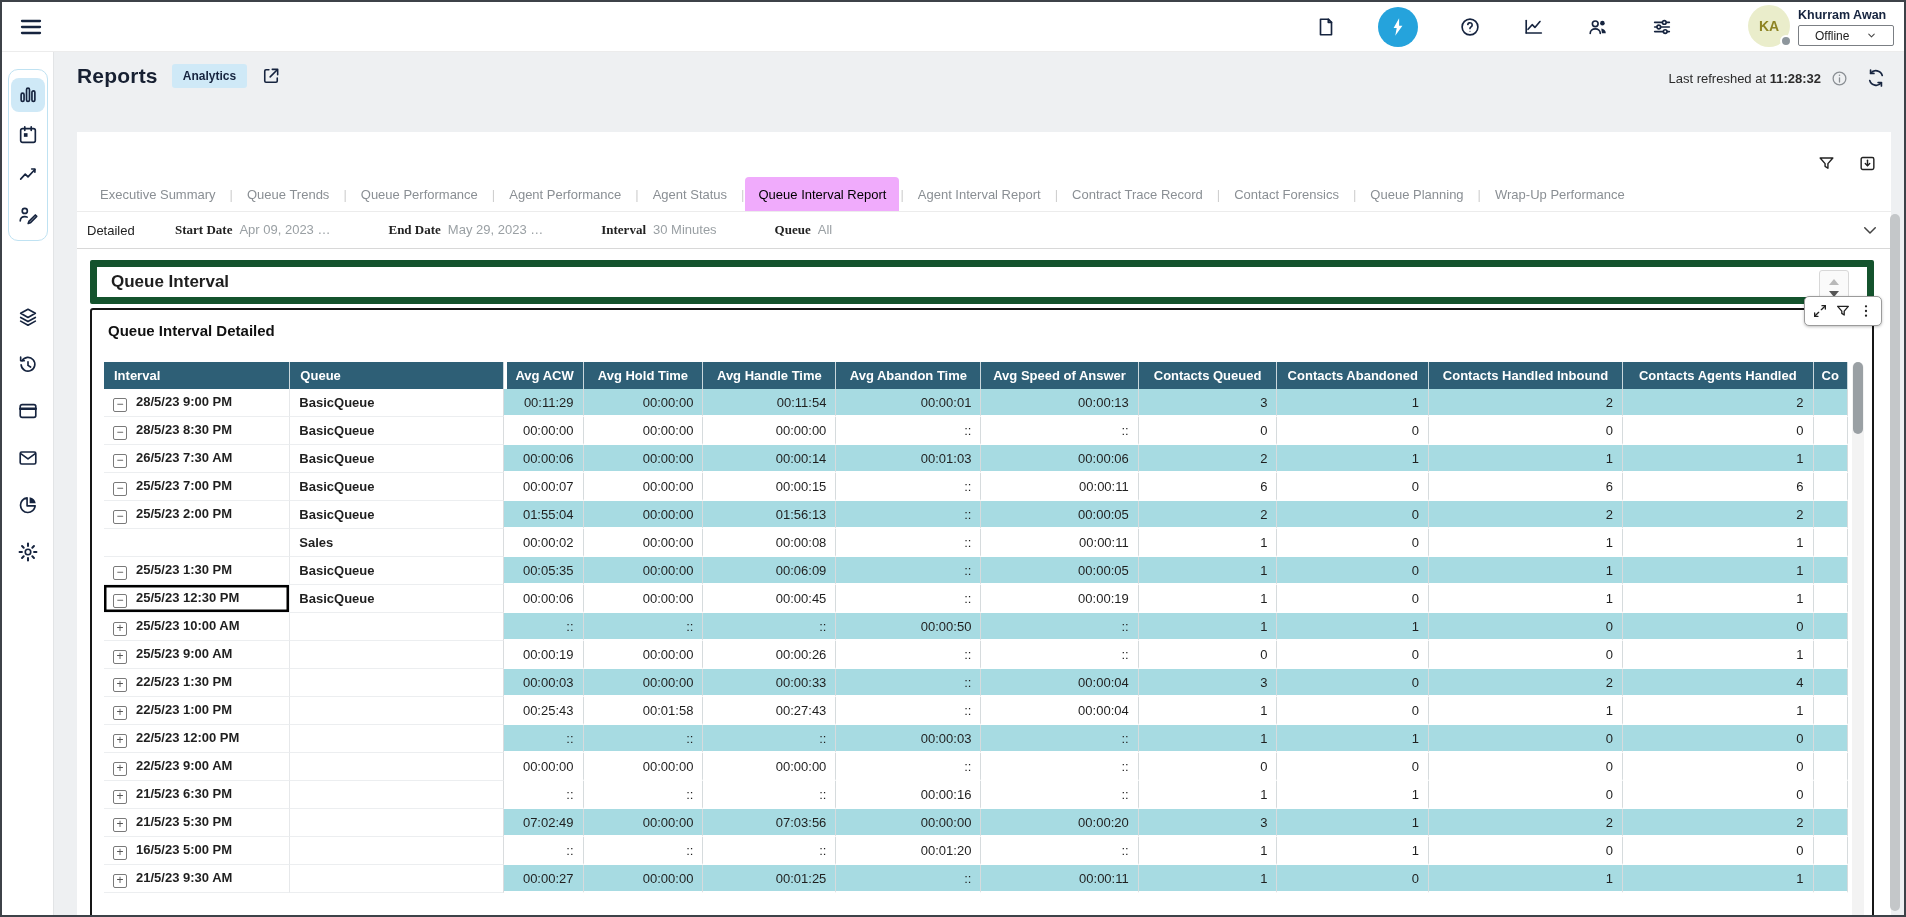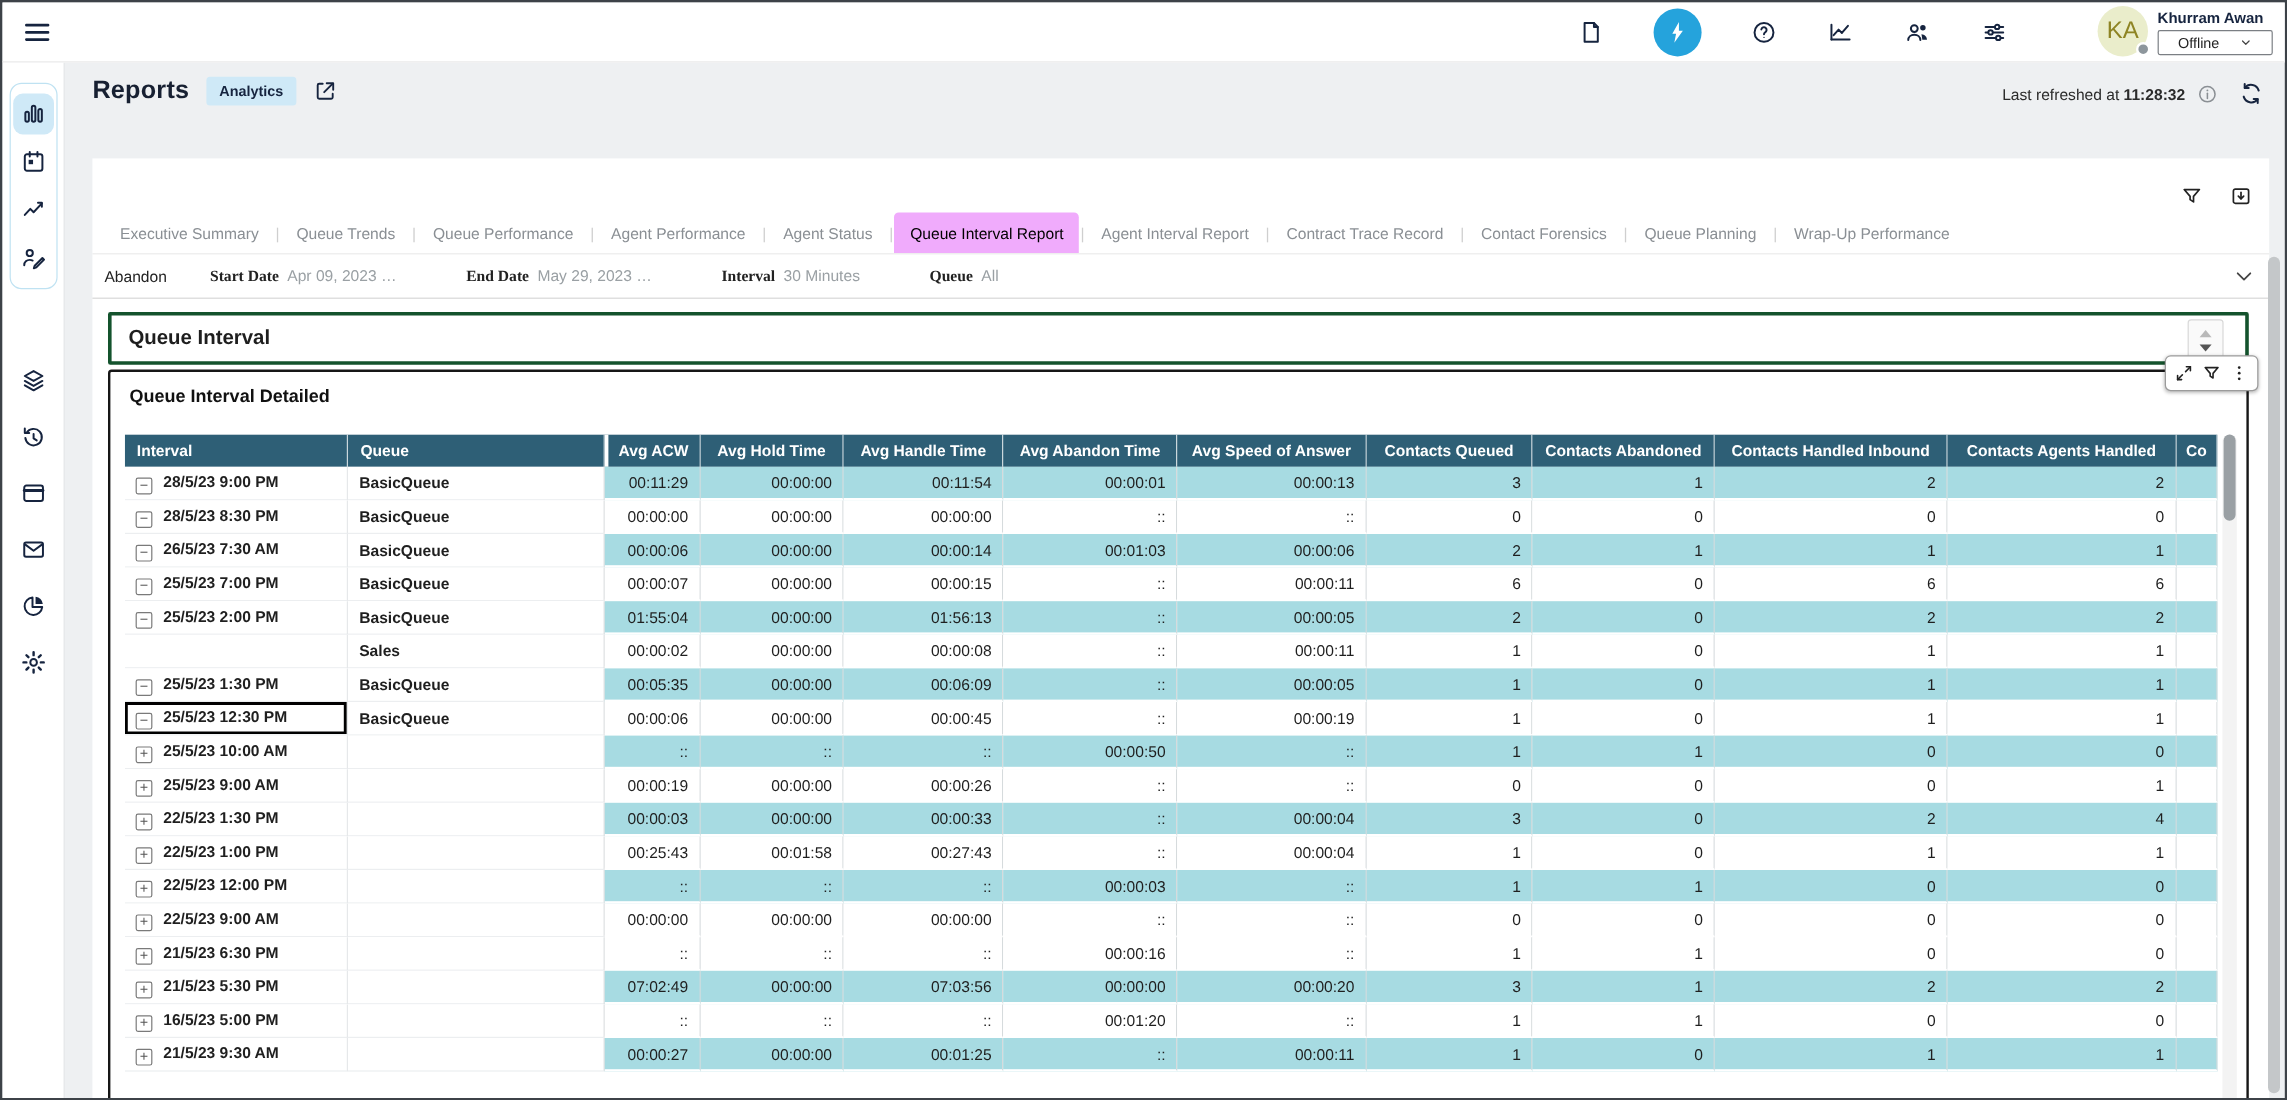--- a/index.html
+++ b/index.html
@@ -7,21 +7,21 @@
   body { font-family:"Liberation Sans","DejaVu Sans",sans-serif; background:#fff; }
   .page { position:relative; width:1906px; height:917px; border:2px solid #3d4248; background:#eef0f2; overflow:hidden; }
 
   
   .topbar { position:absolute; top:0; left:0; right:0; height:50px; background:#fff; border-bottom:1px solid #ececec; z-index:30; }
   .hamburger { position:absolute; left:16px; top:13px; width:26px; height:24px; cursor:pointer; color:#16243f; }
   .tb-right { position:absolute; right:230px; top:0; height:50px; display:flex; align-items:center; gap:40px; }
   .tb-icon { width:24px; height:24px; color:#16243f; display:flex; align-items:center; justify-content:center; cursor:pointer; }
   .tb-icon.active { width:40px; height:40px; border-radius:50%; background:#25a3dc; color:#fff; }
   .userbox { position:absolute; right:10px; top:3px; display:flex; align-items:flex-start; gap:8px; }
-  .avatar { position:relative; width:42px; height:42px; border-radius:50%; background:#eaedcb; color:#8e8424; font-weight:400; font-size:20px; display:flex; align-items:center; justify-content:center; }
+  .avatar { position:relative; width:42px; height:42px; border-radius:50%; background:#eaedcb; color:#8e8424; font-weight:700; font-size:14px; display:flex; align-items:center; justify-content:center; }
   .status-dot { position:absolute; right:-2px; bottom:0; width:12px; height:12px; border-radius:50%; background:#8d969c; border:2px solid #fff; }
   .user-meta { display:flex; flex-direction:column; gap:3px; padding-top:3px; }
   .user-name { font-size:12.5px; font-weight:700; color:#16243f; }
   .status-select { width:96px; height:21px; border:1px solid #7b7f84; border-radius:2px; background:#fff; font-size:12px; color:#222; display:flex; align-items:center; justify-content:space-between; padding:0 16px; cursor:pointer; }
 
   
   .sidebar { position:absolute; left:0; top:50px; bottom:0; width:52px; background:#fff; border-right:1px solid #e2e4e6; z-index:25; }
   .side-group { position:absolute; left:6px; top:17px; width:40px; border:1px solid #bfe2f2; border-radius:10px; padding:2px; }
   .side-item { width:34px; height:34px; margin:6px auto; border-radius:8px; display:flex; align-items:center; justify-content:center; color:#16243f; cursor:pointer; }
   .side-item.active { background:#cfe9f7; }
@@ -52,21 +52,21 @@
 
   
   .controls { position:absolute; left:0; right:0; top:80px; height:37px; display:flex; align-items:center; font-size:13px; border-bottom:1px solid #d8d8d8; }
   .controls-title { margin-left:10px; color:#222; width:88px; }
   .ctrl-field { display:flex; gap:7px; margin-right:58px; cursor:pointer; }
   .ctrl-label { font-weight:700; color:#222;font-family:Liberation Serif, serif; }
   .ctrl-value { color:#9aa0a4; }
   .controls-chevron { position:absolute; right:12px; top:9px; width:18px; height:18px; color:#444; cursor:pointer; }
 
   
-  .section-bar { position:absolute; left:13px; top:128px; width:1784px; height:44px; background:#fff; border:3px solid #14532d; border-radius:2px; display:flex; align-items:center; }
+  .section-bar { position:absolute; left:13px; top:128px; width:1784px; height:44px; background:#fff; border:7px solid #14532d; border-radius:2px; display:flex; align-items:center; }
   .section-title { margin-left:14px; font-size:17px; font-weight:700; color:#1e1e1e; }
   .spinner { position:absolute; right:18px; top:3px; width:30px; height:36px; border:1px solid #d8d8d8; background:#fafafa; border-radius:3px; display:flex; flex-direction:column; align-items:center; justify-content:center; gap:6px; }
   .spin-up { width:0; height:0; border-left:5px solid transparent; border-right:5px solid transparent; border-bottom:6px solid #b9b9b9; cursor:pointer; }
   .spin-down { width:0; height:0; border-left:5px solid transparent; border-right:5px solid transparent; border-top:6px solid #555; cursor:pointer; }
 
   
   .card { position:absolute; left:13px; top:176px; width:1784px; height:760px; background:#fff; border:2px solid #161616; border-radius:3px; }
   .card-title { position:absolute; left:16px; top:12px; font-size:15px; font-weight:700; color:#111; }
 
   
@@ -305,21 +305,21 @@
         <span class="tab-sep">|</span>
         <span class="tab">Contact Forensics</span>
         <span class="tab-sep">|</span>
         <span class="tab">Queue Planning</span>
         <span class="tab-sep">|</span>
         <span class="tab">Wrap-Up Performance</span>
       </div>
     <div class="tabs-underline"></div>
 
     <div class="controls">
-      <span class="controls-title">Abandon</span>
+      <span class="controls-title">Detailed</span>
       <span id="ctrl-fields" style="display:flex;">
           <span class="ctrl-field">
             <span class="ctrl-label">Start Date</span>
                  <span class="ctrl-value">Apr 09, 2023 …</span>
           </span>
           <span class="ctrl-field">
             <span class="ctrl-label">End Date</span>
                  <span class="ctrl-value">May 29, 2023 …</span>
           </span>
           <span class="ctrl-field">

